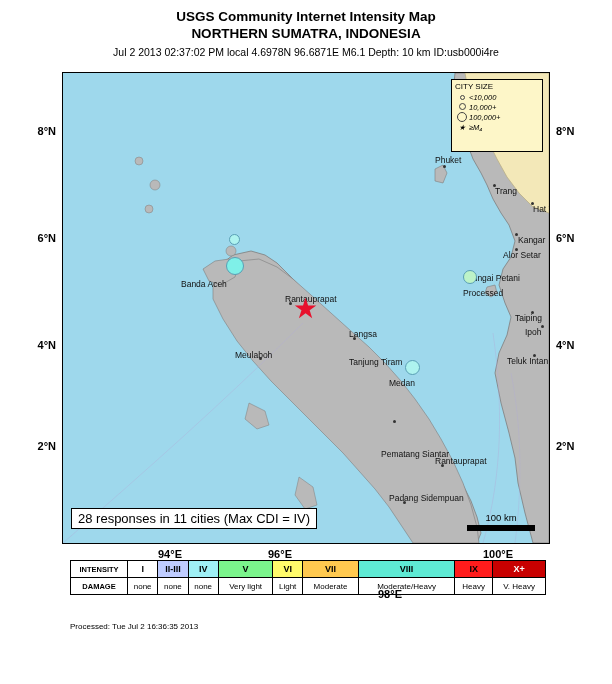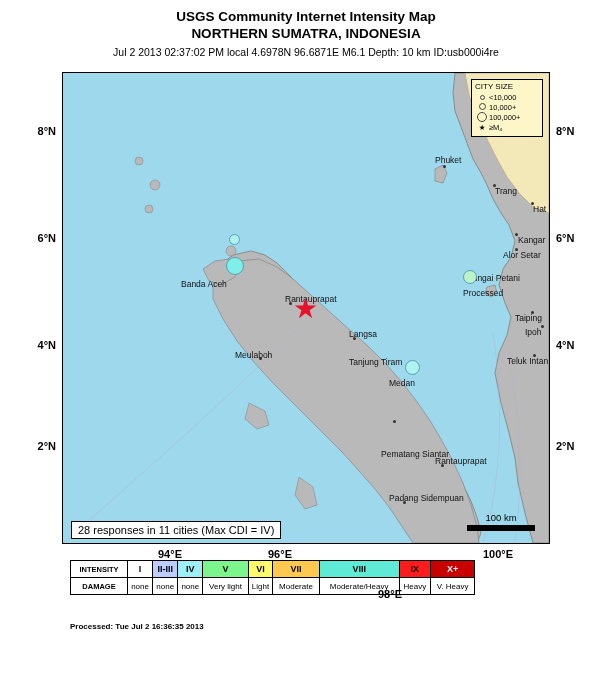--- a/index.html
+++ b/index.html
@@ -114,57 +114,58 @@
     color: #e8112d;
     font-size: 28px;
     line-height: 28px;
   }
 
   
   .citysize {
     position: absolute;
     right: 6px;
     top: 6px;
-    width: 72px;
+    width: 92px;
     background: #fdf6c8;
     border: 1px solid #000;
     font-size: 7.5px;
-    padding: 2px 3px 3px 3px;
+    padding: 2px 3px 18px 3px;
     box-sizing: border-box;
   }
   .citysize .cs-title {
     font-size: 8px;
     margin-bottom: 2px;
   }
   .cs-row {
     display: flex;
     align-items: center;
     height: 9px;
     margin-bottom: 1px;
+    font-style: italic;
   }
   .cs-sym {
     width: 14px;
     text-align: center;
     color: #000;
   }
   .cs-circ {
     display: inline-block;
     border: 1px solid #444;
     border-radius: 50%;
     background: #fdf6c8;
   }
 
   
   .responses-box {
     position: absolute;
     left: 8px;
-    bottom: 4px;
+    bottom: 14px;
     background: #ffffff;
     border: 1px solid #000;
-    font-size: 11px;
+    font-size: 13px;
     padding: 2px 6px;
     font-weight: normal;
   }
 
   
   .scalebar {
     position: absolute;
     right: 14px;
     bottom: 12px;
     text-align: center;
@@ -176,21 +177,21 @@
     border: 1px solid #000;
     background: #000;
     margin: 2px auto 0 auto;
   }
 
   
   .legend {
     position: absolute;
     left: 70px;
     top: 560px;
-    width: 405px;
+    width: 476px;
     border-collapse: collapse;
     font-size: 8px;
   }
   .legend td, .legend th {
     border: 1px solid #000;
     text-align: center;
     padding: 0;
     height: 16px;
     font-weight: normal;
     white-space: nowrap;
@@ -205,21 +206,20 @@
     font-weight: bold;
     font-size: 9px;
   }
 
   
   .processed {
     position: absolute;
     left: 70px;
     top: 622px;
     font-size: 8px;
-    font-weight: bold;
   }
 </style>
 </head>
 <body>
 
 <div class="title-block">
   <div class="title-line1">USGS Community Internet Intensity Map</div>
   <div class="title-line2">NORTHERN SUMATRA, INDONESIA</div>
   <div class="title-line3">Jul 2 2013 02:37:02 PM local 4.6978N 96.6871E M6.1 Depth: 10 km ID:usb000i4re</div>
 </div>

